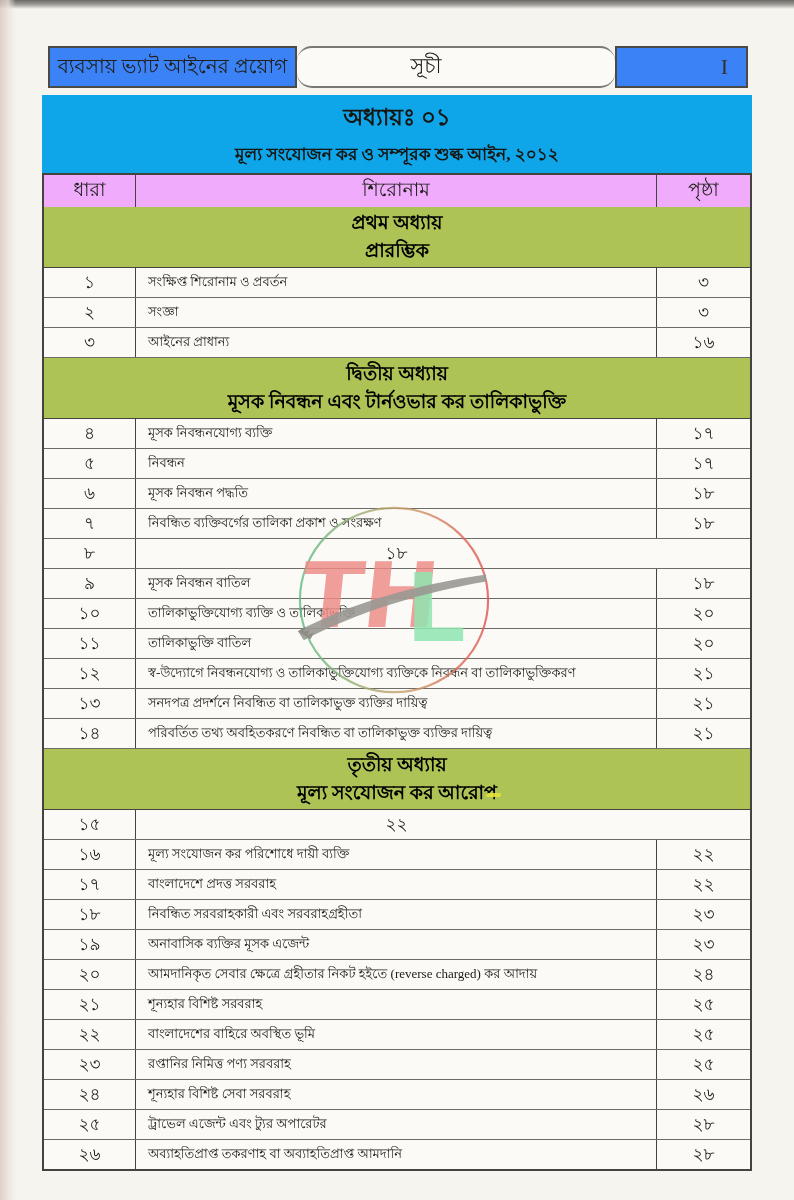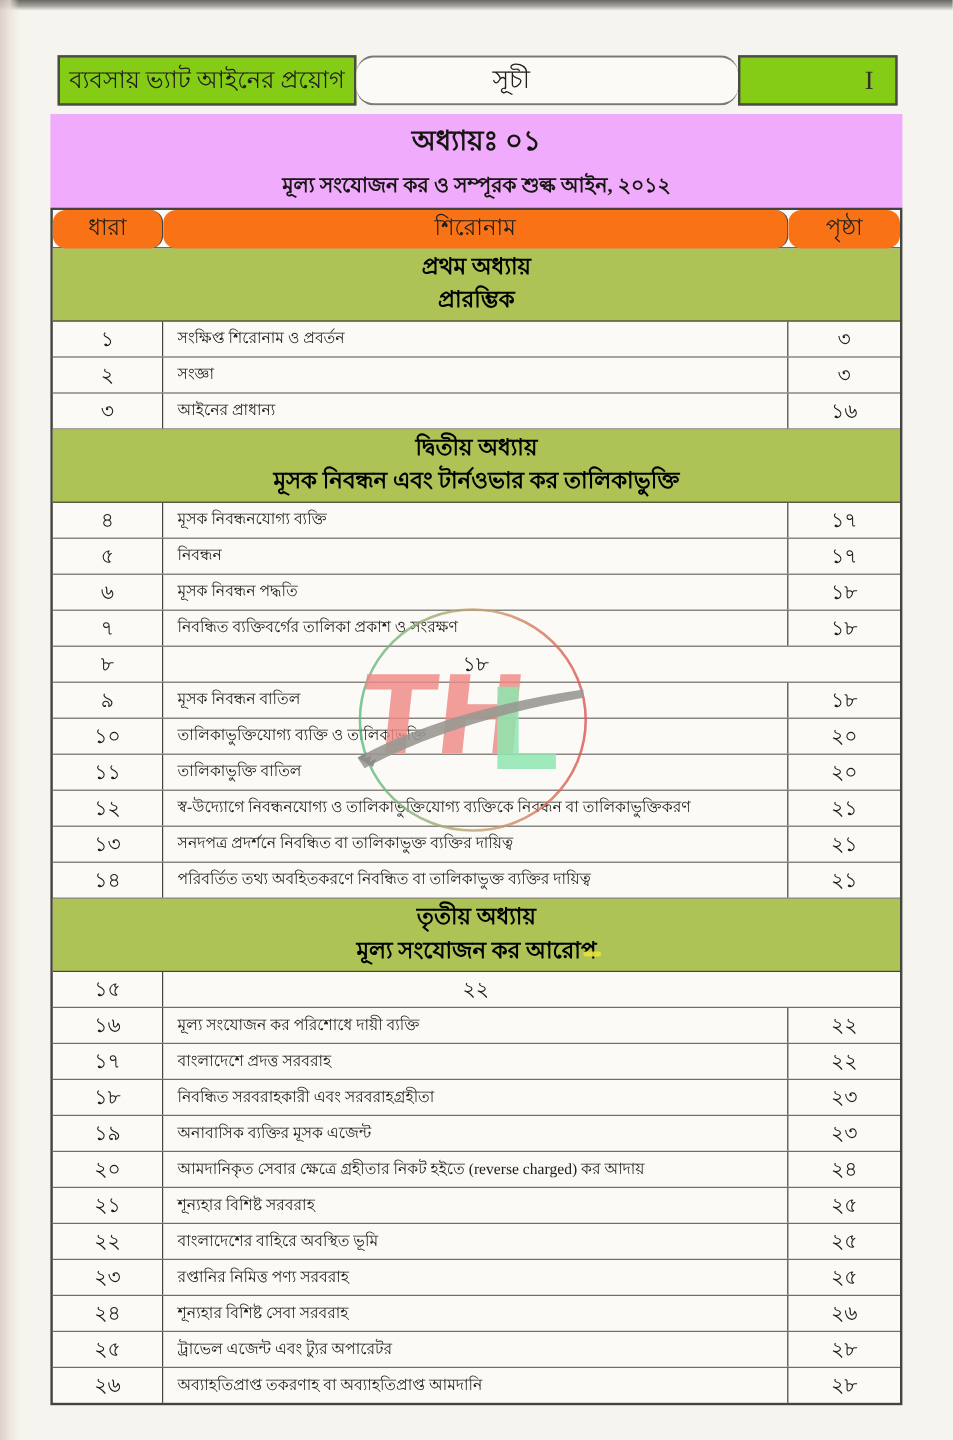--- a/index.html
+++ b/index.html
@@ -12,41 +12,41 @@
   
   .scan-top-edge{position:absolute;left:0;top:0;width:794px;height:9px;
     background:linear-gradient(to bottom,#3a3835 0%,#8a8781 55%,rgba(138,135,129,0) 100%);
     opacity:.75;}
   .scan-left-edge{position:absolute;left:0;top:0;width:16px;height:1200px;
     background:linear-gradient(to right,#d9c6c2 0%,#e9e2da 50%,rgba(246,244,238,0) 100%);
     opacity:.8;}
 
   
   .head-strip{position:absolute;left:48px;top:46px;width:700px;height:42px;display:flex;}
-  .head-box{background:#84cc16;border:2px solid #4c4a46;box-sizing:border-box;
+  .head-box{background:#3b82f6;border:2px solid #4c4a46;box-sizing:border-box;
     display:flex;align-items:center;justify-content:center;}
   .head-box.left{width:249px;font-size:20px;}
   .head-box.right{width:133px;justify-content:flex-end;padding-right:18px;
     font-size:22px;font-family:"Liberation Serif",serif;color:#33312e;}
   .head-mid{flex:1;border-top:2px solid #7a7873;border-bottom:2px solid #7a7873;
     box-sizing:border-box;background:#fbfaf6;display:flex;align-items:center;justify-content:center;border-radius:15px;}
   .head-mid span{font-size:21px;position:relative;left:-30px;}
 
   
   .banner{position:absolute;left:42px;top:95px;width:710px;height:78px;
-    background:#f0abfc;display:flex;flex-direction:column;align-items:center;justify-content:center;
+    background:#0ea5e9;display:flex;flex-direction:column;align-items:center;justify-content:center;
     gap:3px;}
   .banner .l1{font-size:23px;font-weight:bold;color:#161511;}
   .banner .l2{font-size:17px;font-weight:bold;color:#161511;}
 
   
   .toc{position:absolute;left:42px;top:173px;width:710px;border:2px solid #45433f;
     box-sizing:border-box;background:#fbfaf7;}
   .thead{display:grid;grid-template-columns:92px 1fr 93px;height:31px;border-bottom:1.5px solid #45433f;}
-  .thead>div{display:flex;align-items:center;justify-content:center;font-size:19px;background:#f97316;border-radius:11px;}
+  .thead>div{display:flex;align-items:center;justify-content:center;font-size:19px;background:#f0abfc;}
   .thead>div:nth-child(1){border-right:1.5px solid #45433f;}
   .thead>div:nth-child(2){border-right:1.5px solid #45433f;}
   .band{height:60px;background:#adc355;display:flex;flex-direction:column;
     align-items:center;justify-content:center;border-bottom:1px solid #45433f;}
   .band-line{font-size:19px;font-weight:bold;color:#000000;line-height:28px;}
   .trow{display:grid;grid-template-columns:92px 1fr 93px;height:29px;border-bottom:1px solid #6e6c67;}
   .trow:last-child{border-bottom:none;}
   .c-dhara{display:flex;align-items:center;justify-content:center;font-size:17px;
     border-right:1.5px solid #45433f;}
   .c-title{display:flex;align-items:center;padding-left:12px;font-size:13px;

